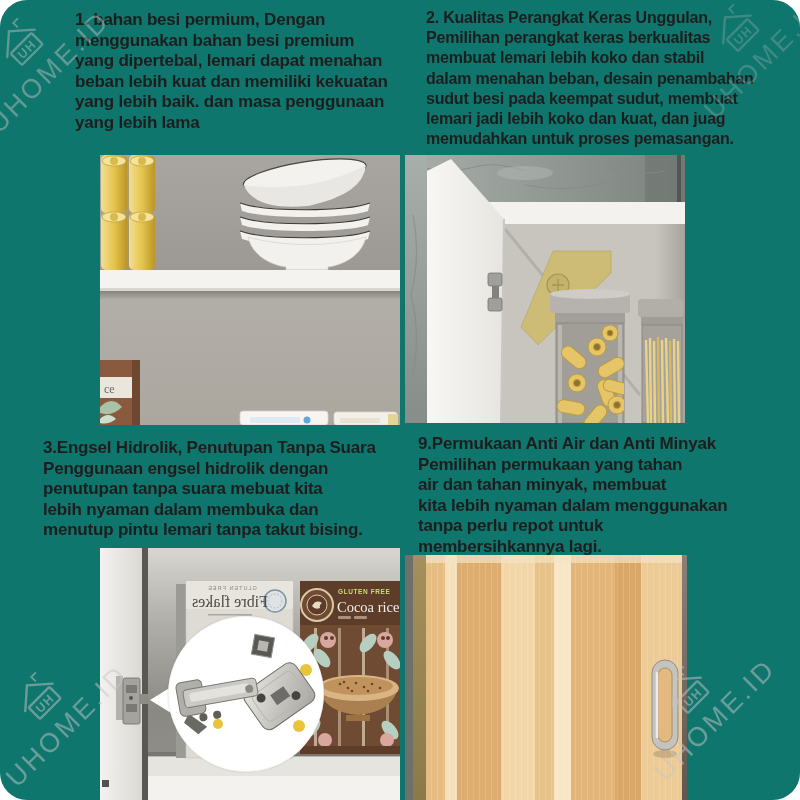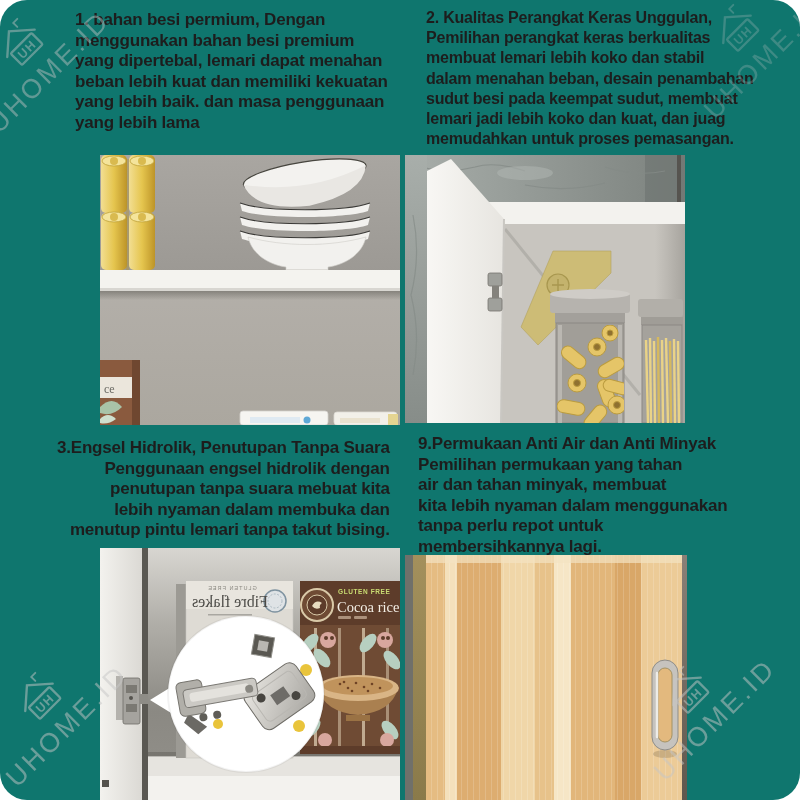--- a/index.html
+++ b/index.html
@@ -2,21 +2,21 @@
 <html><head>
 <meta charset="utf-8">
 <style>
   html,body{margin:0;padding:0;background:#ffffff;}
   .canvas{position:relative;width:800px;height:800px;background:#0f766e;overflow:hidden;
           font-family:"Liberation Sans",sans-serif;border-radius:27px;}
   .feature{position:absolute;font-weight:700;font-size:17px;line-height:20.5px;color:#1d1d1d;
            white-space:pre-line;letter-spacing:-0.2px;z-index:2;}
   #f1{left:75px;top:10px;}
   #f2{left:426px;top:8px;font-size:16px;line-height:20.2px;}
-  #f3{left:57px;top:438px;text-align:right;}
+  #f3{left:43px;top:438px;}
   #f4{left:418px;top:434px;}
   .photo{position:absolute;z-index:1;}
   #photo1{left:100px;top:155px;}
   #photo2{left:405px;top:155px;}
   #photo3{left:100px;top:548px;}
   #photo4{left:405px;top:548px;}
   .wm{position:absolute;display:flex;flex-direction:column;align-items:center;gap:4px;
       transform:rotate(-45deg);z-index:3;pointer-events:none;color:#c6c6c6;
       font-size:27px;letter-spacing:3px;font-weight:400;}
   .wm svg{display:block;}

